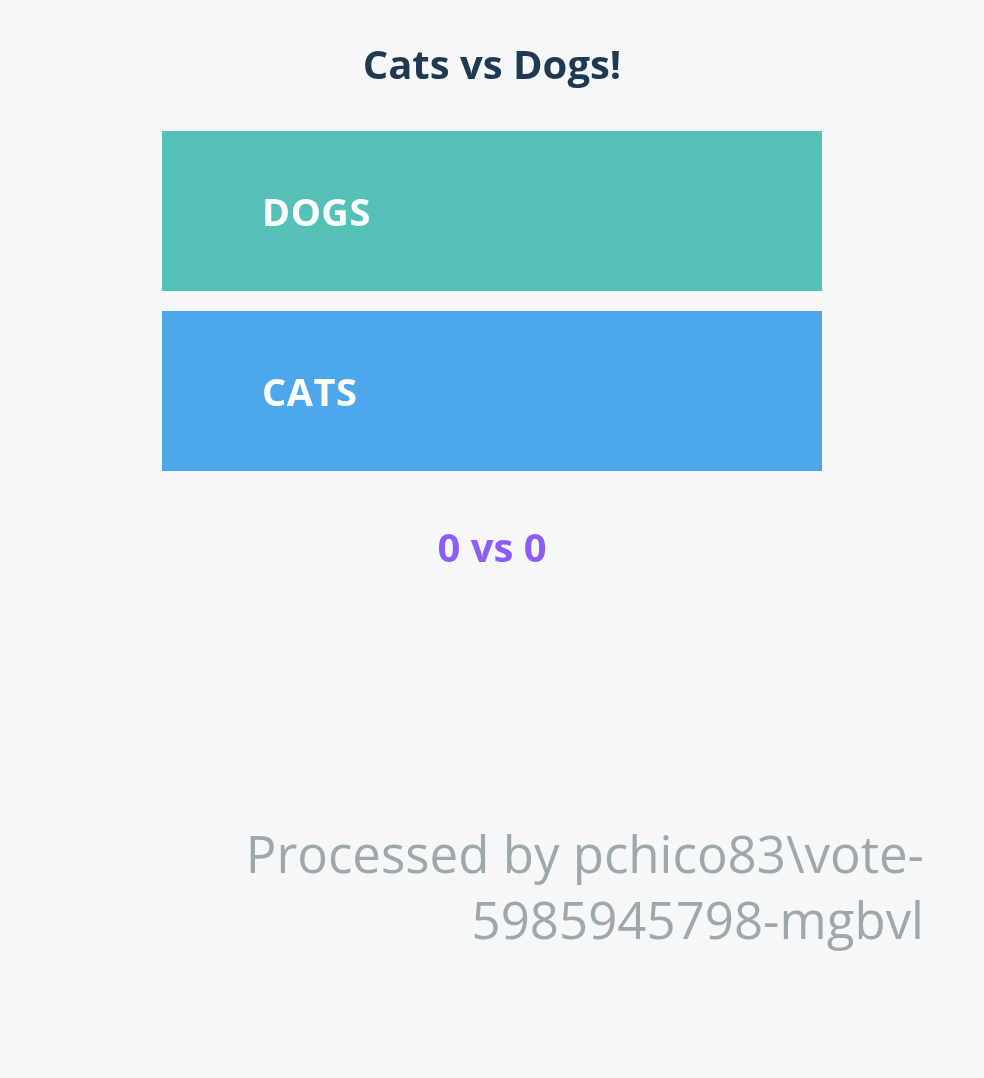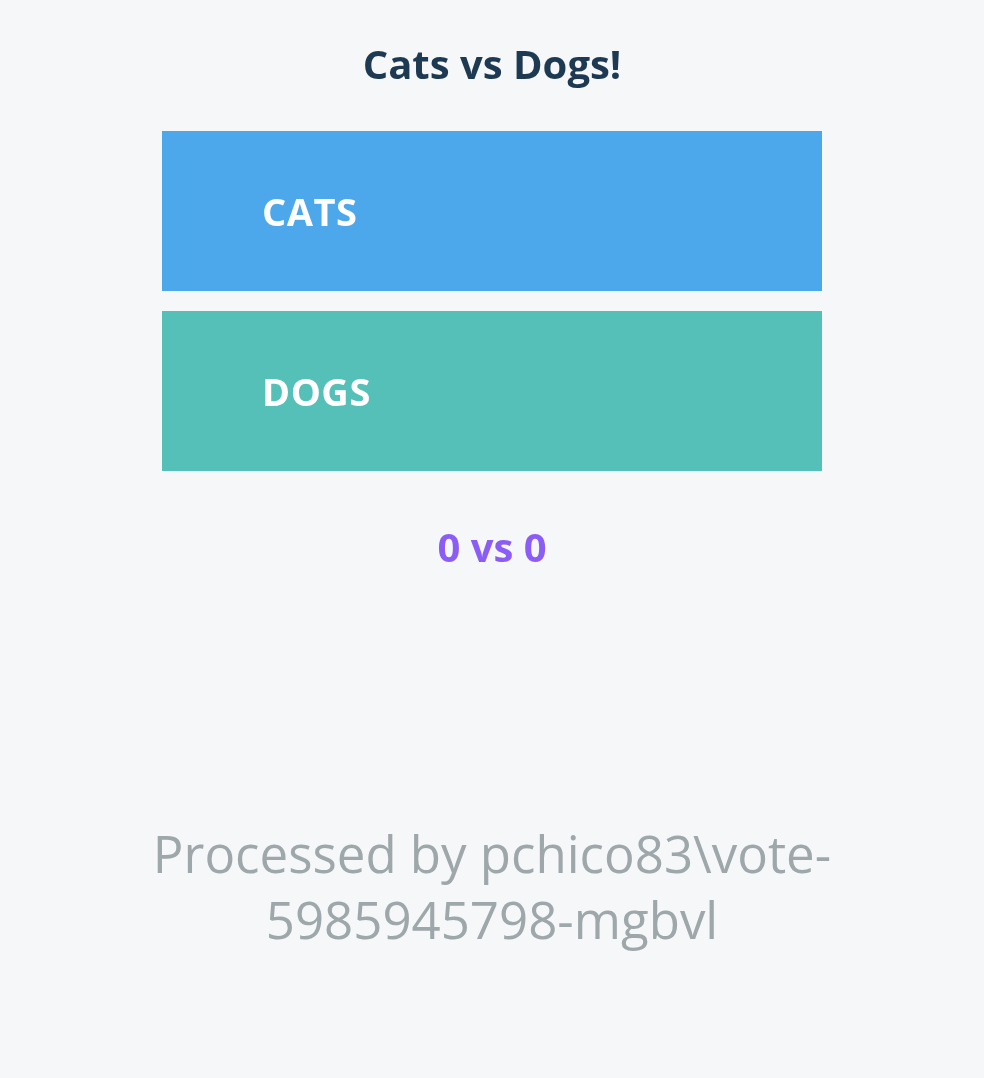--- a/index.html
+++ b/index.html
@@ -58,39 +58,39 @@
     .score {
       font-size: 40px;
       font-weight: 700;
       color: #8b5cf6;
       margin-top: 48px;
     }
     .footer {
       position: absolute;
       top: 820px;
       width: 984px;
-      text-align: center;
+      text-align: right;
       font-size: 51px;
       font-weight: 400;
       color: #9ea8ab;
       line-height: 1.3;
       padding: 0 60px;
     }
   </style>
 </head>
 <body>
 
 <div class="container">
   <h1 class="title">Cats vs Dogs!</h1>
 
   <div class="button-area">
+    <button class="vote-button dogs-button">
+      <span class="label">DOGS</span>
+    </button>
     <button class="vote-button cats-button">
       <span class="label">CATS</span>
-    </button>
-    <button class="vote-button dogs-button">
-      <span class="label">DOGS</span>
     </button>
   </div>
 
   <div class="score">0 vs 0</div>
 </div>
 
 <div class="footer">Processed by pchico83\vote-5985945798-mgbvl</div>
 
 </body></html>

